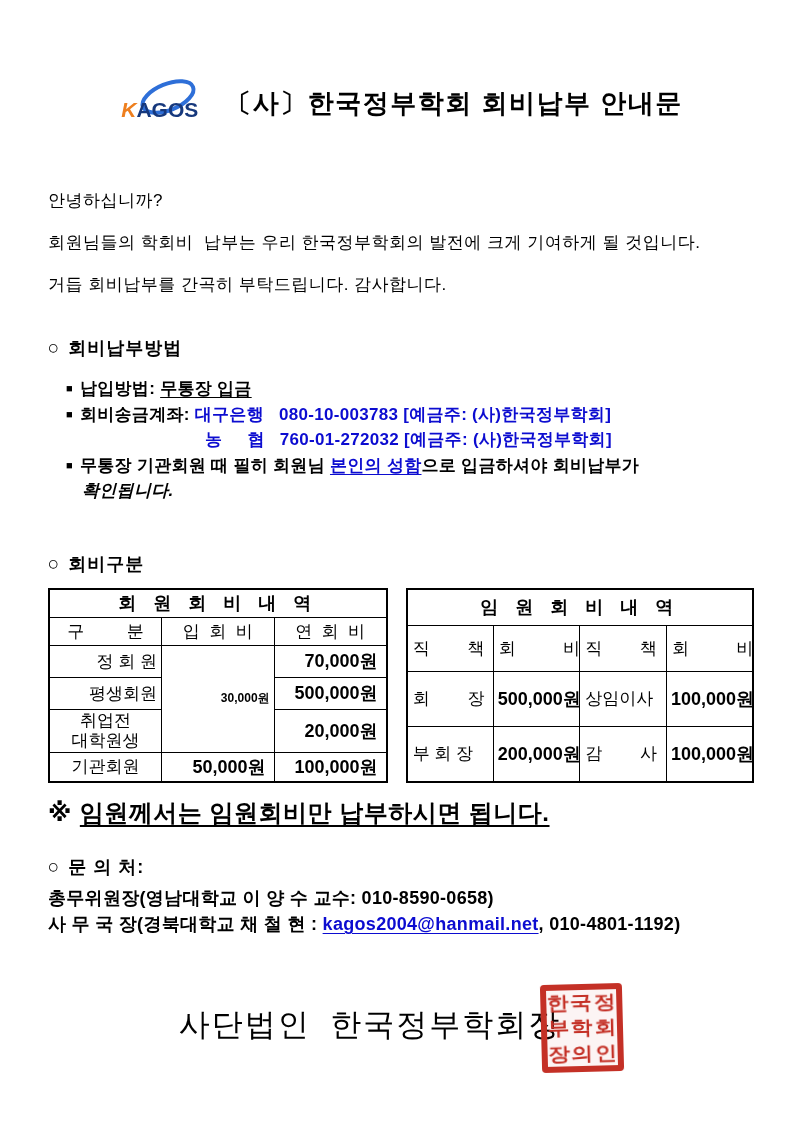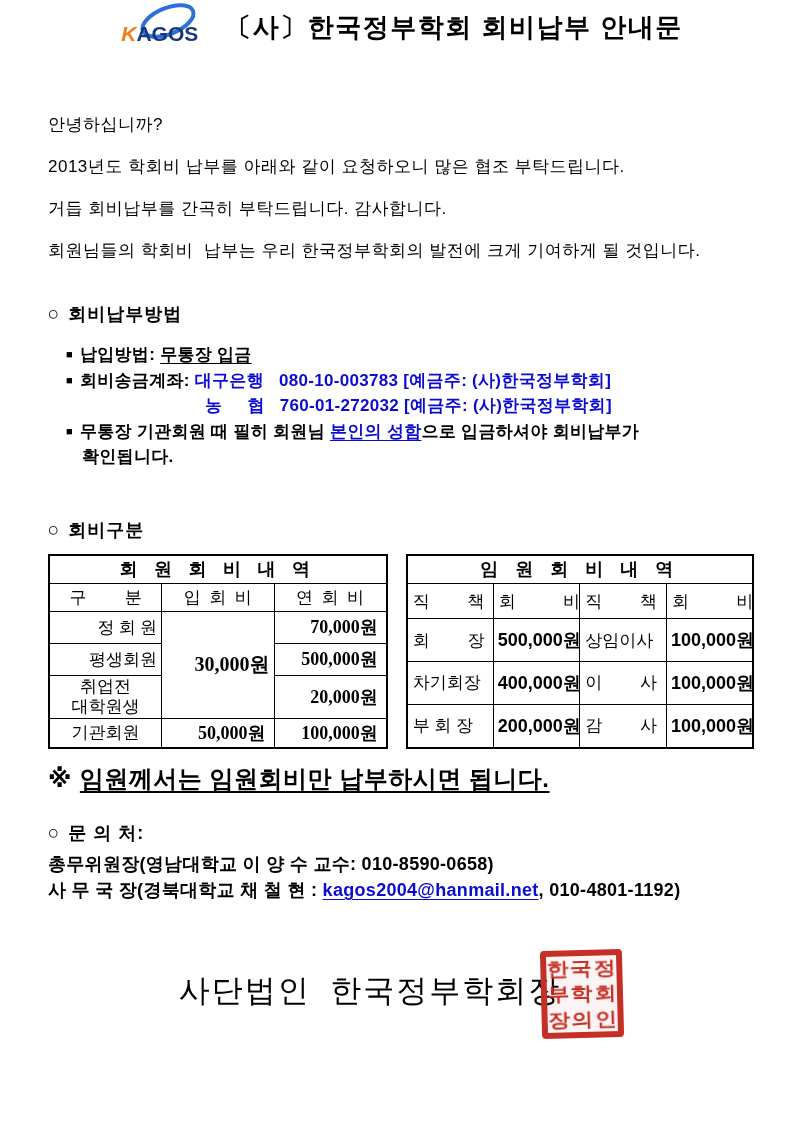--- a/index.html
+++ b/index.html
@@ -3,21 +3,21 @@
 <meta charset="utf-8">
 <style>
   html,body{margin:0;padding:0;}
   body{
     width:802px;height:1122px;background:#ffffff;overflow:hidden;
     font-family:"Liberation Sans","DejaVu Sans",sans-serif;color:#000;
   }
   .page{position:relative;width:802px;height:1122px;}
 
   
-  .header{display:flex;justify-content:center;align-items:center;gap:26px;}
+  .header{padding-top:76px;display:flex;justify-content:center;align-items:center;gap:26px;}
   .logo{position:relative;width:80px;height:54px;flex:0 0 auto;}
   .logo svg{position:absolute;inset:0;}
   .logo .swoosh{stroke:var(--c-logo_swoosh,#2e6fd8);fill:none;stroke-width:4;}
   .logo-text{position:absolute;left:2px;bottom:8px;font-weight:bold;font-size:21px;letter-spacing:0;}
   .logo-k{color:var(--c-logo_orange,#ee7f1e);font-style:italic;}
   .logo-rest{color:var(--c-logo_navy,#16387c);}
   .doc-title{font-size:26px;font-weight:bold;letter-spacing:1.5px;white-space:pre;}
 
   
   .intro{margin:50px 48px 0;font-size:17px;line-height:42px;letter-spacing:.5px;}
@@ -28,34 +28,34 @@
   .circle{font-size:17px;font-weight:bold;transform:scale(1.15);}
 
   
   .bullets{margin:16px 0 0 66px;font-size:17px;font-weight:bold;line-height:25.5px;letter-spacing:.3px;}
   .bullet-line{white-space:pre-wrap;}
   .sq{font-size:11px;vertical-align:2px;margin-right:7px;}
   .u-black{text-decoration:underline;text-underline-offset:3px;}
   .blue{color:var(--c-blue,#0c0cd0);}
   .blue-u{color:var(--c-blue,#0c0cd0);text-decoration:underline;text-underline-offset:3px;text-align:right;}
   .bank2{margin-left:139px;white-space:pre;}
-  .wrap2{margin-left:16px;}
+  .wrap2{margin-left:16px;font-style:italic;}
 
   
   .tables{display:flex;gap:18px;margin:12px 48px 0;}
   table{border-collapse:collapse;table-layout:fixed;}
   td{border:1.5px solid #000;font-size:17px;padding:0 4px;overflow:hidden;}
   .tbl{border:2.5px solid #000;}
   .tbl-title td{font-size:18px;font-weight:bold;text-align:center;letter-spacing:6px;height:27px;}
-  .member-tbl{width:349px;font-family:Liberation Serif, serif;}
+  .member-tbl{width:349px;}
   .officer-tbl{width:358px;}
   .member-tbl .hdr td{height:27px;text-align:center;white-space:pre;}
   .lbl{text-align:center;white-space:pre-line;}
   .fee{text-align:right;font-weight:bold;font-size:18px;padding-right:8px;white-space:pre;}
-  .fee-center{text-align:center;font-weight:bold;font-size:20px;white-space:pre;}
+  .fee-center{text-align:center;font-weight:bold;font-size:12px;white-space:pre;}
   .member-tbl .r-norm td{height:31px;text-align:right;}
   .member-tbl .r-tall td{height:42px;line-height:20px;}
   .member-tbl .r-last td{height:28px;margin-top:15px;}
   .officer-tbl .hdr td{height:34px;white-space:pre;padding-left:5px;}
   .officer-tbl .data td{height:41px;}
   .pos{white-space:pre;padding-left:5px;font-size:17px;}
 
   
   .note{margin:14px 48px 0;font-size:24px;font-weight:bold;letter-spacing:.5px;}
   .note .u-black{text-underline-offset:4px;}
@@ -88,23 +88,22 @@
       <svg viewBox="0 0 80 54">
         <ellipse class="swoosh" cx="49" cy="21" rx="27" ry="13" transform="rotate(-22 49 21)"></ellipse>
       </svg>
       <div class="logo-text"><span class="logo-k">K</span><span class="logo-rest">AGOS</span></div>
     </div>
     <div class="doc-title">〔사〕한국정부학회 회비납부 안내문</div>
   </div>
 
   <div class="intro">
     <div>안녕하십니까?</div>
-    <div>2013년도 학회비 납부를 아래와 같이 요청하오니 많은 협조 부탁드립니다.</div>
+    <div>회원님들의 학회비  납부는 우리 한국정부학회의 발전에 크게 기여하게 될 것입니다.</div>
     <div>거듭 회비납부를 간곡히 부탁드립니다. 감사합니다.</div>
-    <div>회원님들의 학회비  납부는 우리 한국정부학회의 발전에 크게 기여하게 될 것입니다.</div>
   </div>
 
   <div class="sec-heading">
     <span class="circle">○</span>
     <span>회비납부방법</span>
   </div>
 
   <div class="bullets">
     <div class="bullet-line"><span class="sq">■</span><span>납입방법: </span><span class="u-black">무통장 입금</span></div>
     <div class="bullet-line"><span class="sq">■</span><span>회비송금계좌: </span><span class="blue">대구은행   080-10-003783 [예금주: (사)한국정부학회]</span></div>
@@ -160,26 +159,20 @@
       <tr class="hdr">
         <td style="width:80px;">직        책</td>
         <td style="width:99px;">회          비</td>
         <td style="width:80px;">직        책</td>
         <td style="width:99px;">회          비</td>
       </tr>
       <tr class="data">
         <td class="pos">회        장</td>
         <td class="fee">500,000원</td>
         <td class="pos">상임이사</td>
-        <td class="fee">100,000원</td>
-      </tr>
-      <tr class="data">
-        <td class="pos">차기회장</td>
-        <td class="fee">400,000원</td>
-        <td class="pos">이        사</td>
         <td class="fee">100,000원</td>
       </tr>
       <tr class="data">
         <td class="pos">부 회 장</td>
         <td class="fee">200,000원</td>
         <td class="pos">감        사</td>
         <td class="fee">100,000원</td>
       </tr>
     </tbody>
       </table>

